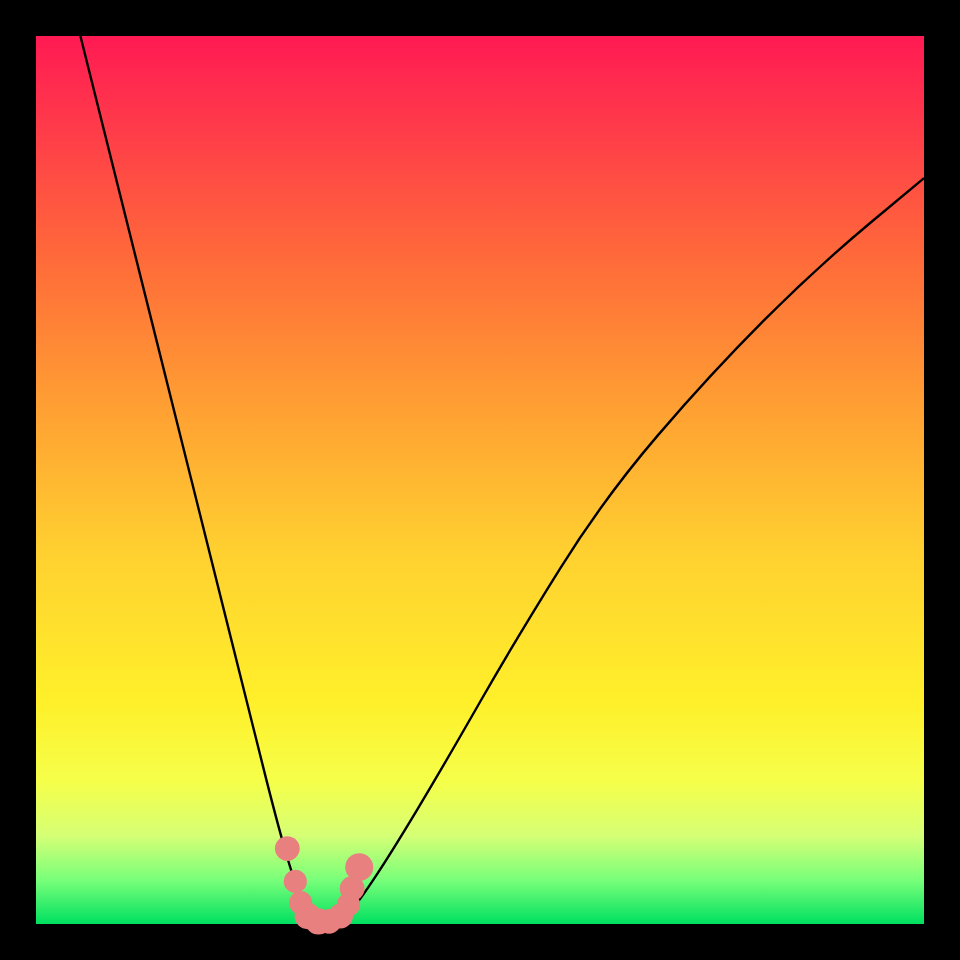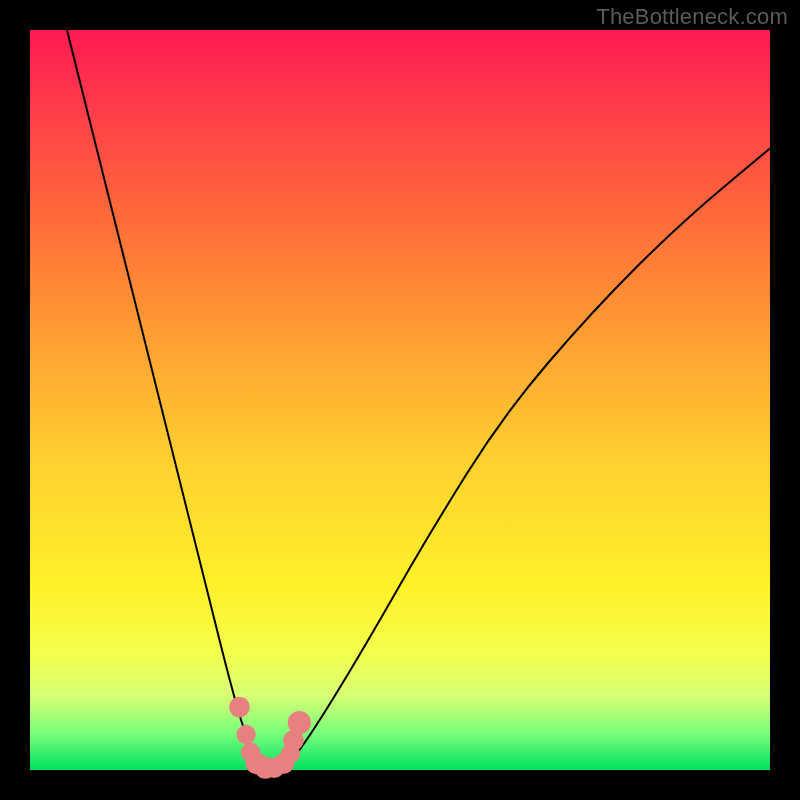--- a/index.html
+++ b/index.html
@@ -53,21 +53,20 @@
     font-size: 22px;
     font-weight: 500;
     letter-spacing: 0.2px;
     user-select: none;
   }
 </style>
 </head>
 <body>
 
 <div class="frame">
-  <div class="watermark">TheBottleneck.com</div>
 
   <div class="plot-area">
     <svg class="curve-layer" viewBox="0 0 740 740">
       <path id="left-branch" fill="none" d="M 37 0 Q 37 0 55.5 74 Q 74 148 92.5 222 Q 111 296 129.5 370 Q 148 444 162.8 503.2 Q 177.6 562.4 188.7 606.8 Q 199.8 651.2 207.2 677.1 Q 214.6 703 220.14999999999998 715.95 Q 225.7 728.9 229.39999999999998 734.45 T 233.1 740" stroke="#000000" stroke-width="2"></path>
       <path id="right-branch" fill="none" d="M 251.60000000000002 740 Q 251.60000000000002 740 259 732.6 Q 266.4 725.2 281.2 703 Q 296 680.8 318.20000000000005 643.8 Q 340.40000000000003 606.8 370 555 Q 399.6 503.2 436.6 444 Q 473.6 384.8 518 333 Q 562.4 281.2 606.8 236.79999999999998 Q 651.2 192.39999999999998 695.6 155.39999999999998 T 740 118.39999999999998" stroke="#000000" stroke-width="2"></path>
       <g id="markers">
           <circle cx="209.42000000000002" cy="677.1" r="10.326" fill="#e98080"></circle>
           <circle cx="216.07999999999998" cy="704.48" r="9.66" fill="#e98080"></circle>
           <circle cx="220.51999999999998" cy="722.24" r="9.66" fill="#e98080"></circle>
           <circle cx="226.44" cy="733.34" r="10.992" fill="#e98080"></circle>

